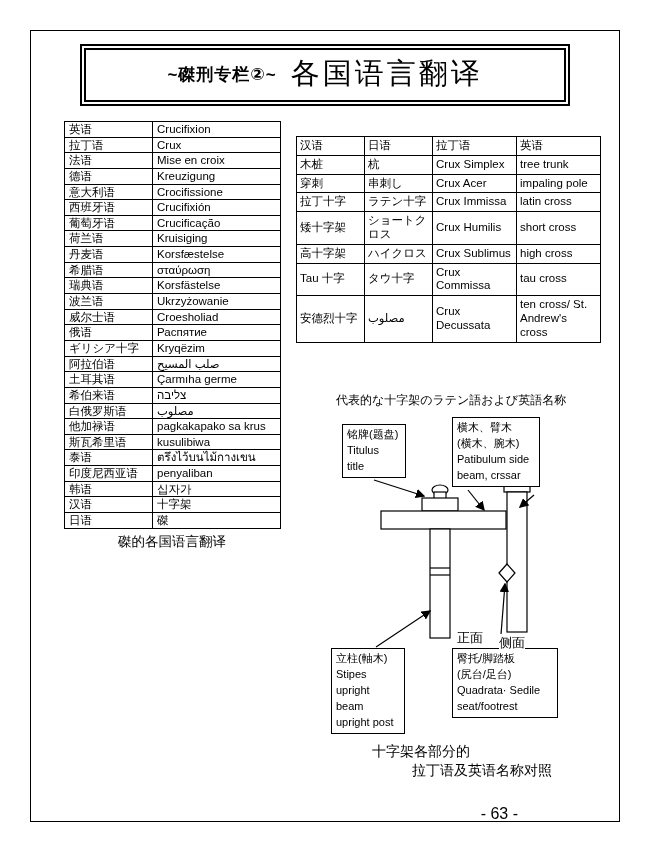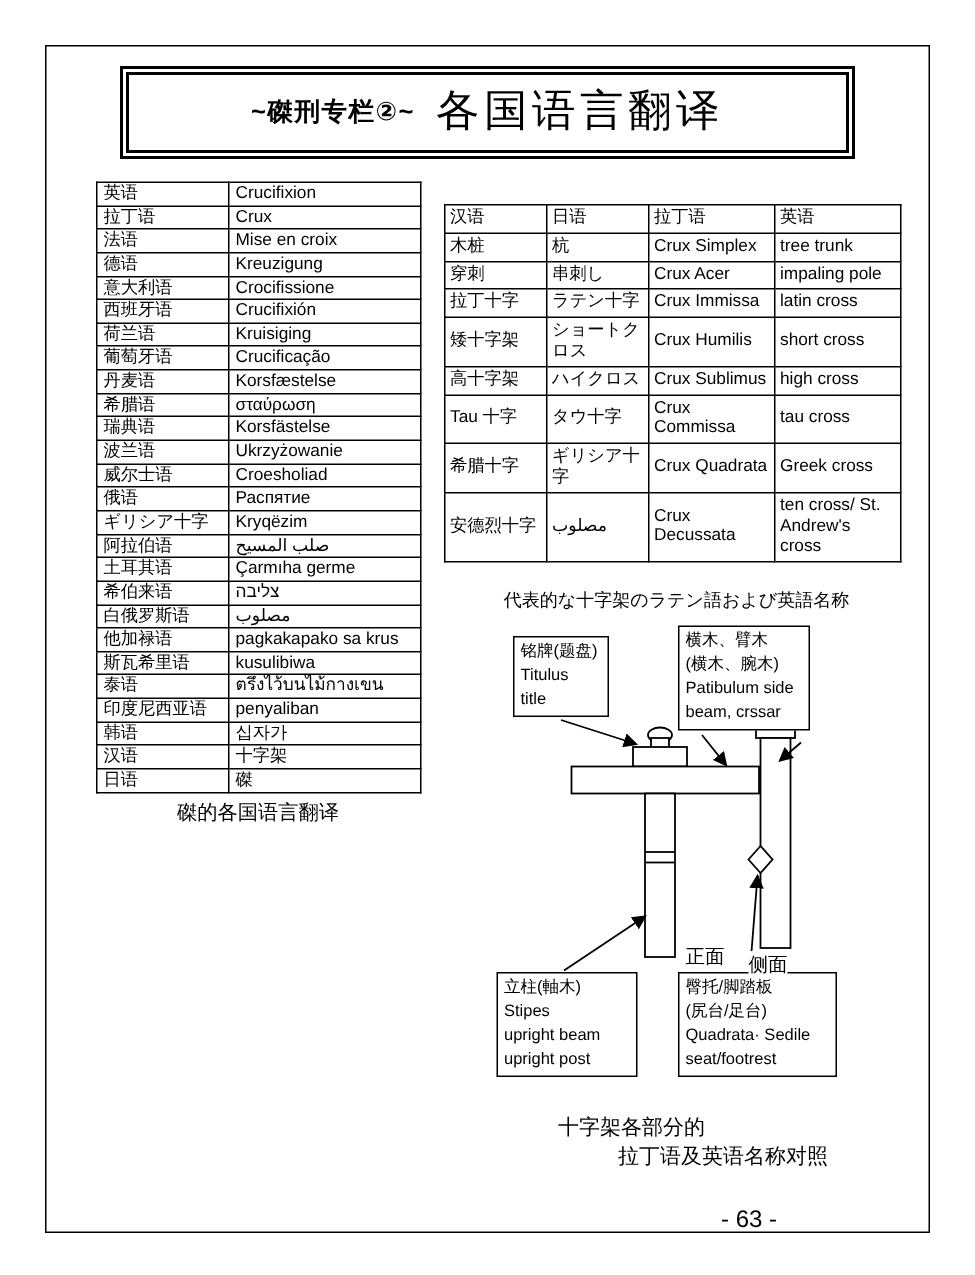--- a/index.html
+++ b/index.html
@@ -19,21 +19,21 @@
   .right-table td,.right-table th{font-size:11.5px;line-height:1.2;padding:2px 3px}
   .caption{position:absolute;background:transparent}
   .left-caption{left:64px;top:533px;width:216px;text-align:center;font-size:13.5px}
   .right-caption{left:296px;top:392px;width:310px;text-align:center;font-size:12px}
   .diagram{position:absolute;left:318px;top:410px;width:292px;height:340px}
   .diagram svg{position:absolute;left:0;top:0}
   .callout{position:absolute;border:1px solid #000;background:#fff;padding:2px 4px;
            font-size:11px;line-height:1.45;white-space:pre-line}
   .co-titulus{left:24px;top:14px;width:64px}
   .co-patibulum{left:134px;top:7px;width:88px}
-  .co-stipes{left:13px;top:238px;width:94px}
+  .co-stipes{left:13px;top:238px;width:74px}
   .co-sedile{left:134px;top:238px;width:106px}
   .view-label{position:absolute;font-size:13px;background:#fff}
   .vl-front{left:139px;top:219px}
   .vl-side{left:181px;top:224px}
   .diagram-caption{position:absolute;left:372px;top:742px;font-size:14px;line-height:1.35}
   .diagram-caption .line2{margin-left:40px}
   .page-number{position:absolute;left:0;top:805px;width:518px;text-align:right;font-size:16px}
 </style>
 </head>
 <body>
@@ -77,27 +77,27 @@
         <td>意大利语</td>
         <td>Crocifissione</td>
       </tr>
 
       <tr>
         <td>西班牙语</td>
         <td>Crucifixión</td>
       </tr>
 
       <tr>
+        <td>葡萄牙语</td>
+        <td>Crucificação</td>
+      </tr>
+
+      <tr>
         <td>荷兰语</td>
         <td>Kruisiging</td>
-      </tr>
-
-      <tr>
-        <td>葡萄牙语</td>
-        <td>Crucificação</td>
       </tr>
 
       <tr>
         <td>丹麦语</td>
         <td>Korsfæstelse</td>
       </tr>
 
       <tr>
         <td>希腊语</td>
         <td>σταύρωση</td>
@@ -238,26 +238,20 @@
         <td>high cross</td>
       </tr>
 
       <tr>
         <td>Tau 十字</td>
         <td>タウ十字</td>
         <td>Crux Commissa</td>
         <td>tau cross</td>
       </tr>
 
-      <tr>
-        <td>希腊十字</td>
-        <td>ギリシア十字</td>
-        <td>Crux Quadrata</td>
-        <td>Greek cross</td>
-      </tr>
 
       <tr>
         <td>安德烈十字</td>
         <td>مصلوب</td>
         <td>Crux Decussata</td>
         <td>ten cross/ St. Andrew's cross</td>
       </tr>
     </tbody>
 </table>
 <div class="caption right-caption">代表的な十字架のラテン語および英語名称</div>

